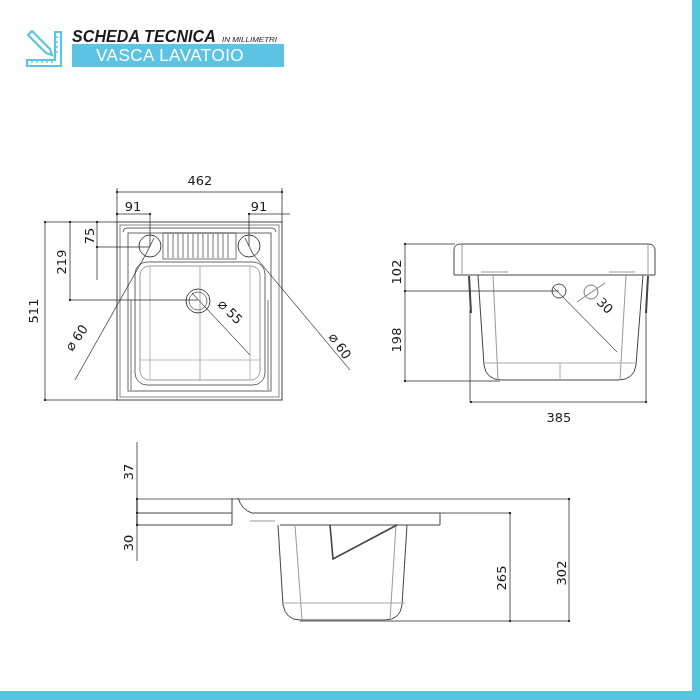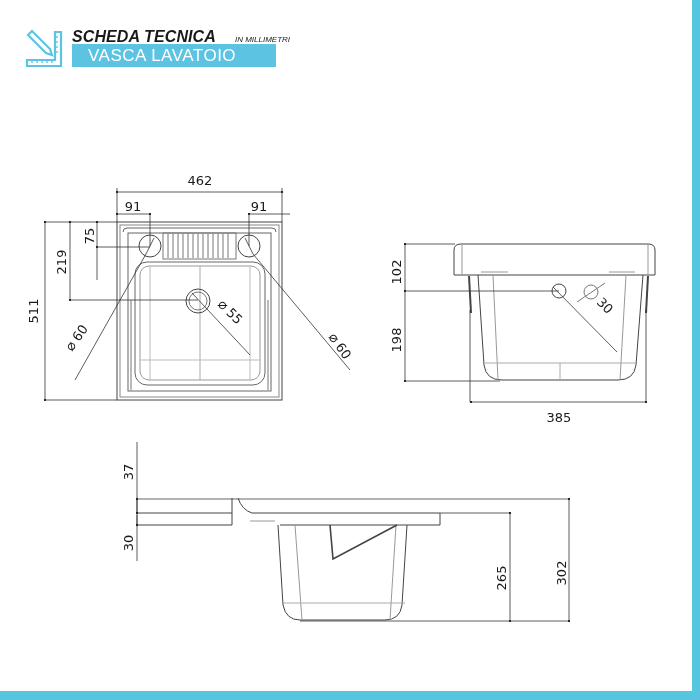--- a/index.html
+++ b/index.html
@@ -3,22 +3,22 @@
 <meta charset="utf-8">
 <style>
   html, body { margin: 0; padding: 0; background: #fff; }
   body { width: 700px; height: 700px; position: relative; overflow: hidden; font-family: "DejaVu Sans", sans-serif; }
   .frame-bottom { position: absolute; left: 0; top: 691px; width: 700px; height: 9px; background: #56c6e0; }
   .frame-right { position: absolute; left: 692px; top: 0; width: 8px; height: 700px; background: #56c6e0; }
   .header { position: absolute; left: 24px; top: 26px; }
   .logo { position: absolute; left: 0; top: 3px; width: 40px; height: 40px; }
   .title-top { position: absolute; left: 48px; top: 2px; white-space: nowrap; font-family: "Liberation Sans", sans-serif; font-style: italic; color: #1a1a1a; }
   .title-top .main { font-size: 16px; font-weight: bold; letter-spacing: 0.1px; }
-  .title-top .unit { font-size: 8px; margin-left: 19px; }
-  .title-box { position: absolute; left: 48px; top: 18px; width: 188px; height: 23px; background: #5cc4e2; color: #fff; font-family: "Liberation Sans", sans-serif; font-size: 17px; line-height: 23px; padding-left: 16px; letter-spacing: 0.5px; white-space: nowrap; }
+  .title-top .unit { font-size: 8px; margin-left: 6px; }
+  .title-box { position: absolute; left: 48px; top: 18px; width: 188px; height: 23px; background: #5cc4e2; color: #fff; font-family: "Liberation Sans", sans-serif; font-size: 17px; line-height: 23px; padding-left: 24px; letter-spacing: 0.5px; white-space: nowrap; }
   svg.drawing { position: absolute; left: 0; top: 0; width: 692px; height: 691px; }
   svg text { font-family: "DejaVu Sans", sans-serif; font-size: 13px; fill: #1a1a1a; }
 </style>
 </head>
 <body>
 
 <div class="frame-right"></div>
 <div class="frame-bottom"></div>
 
 <div class="header">

